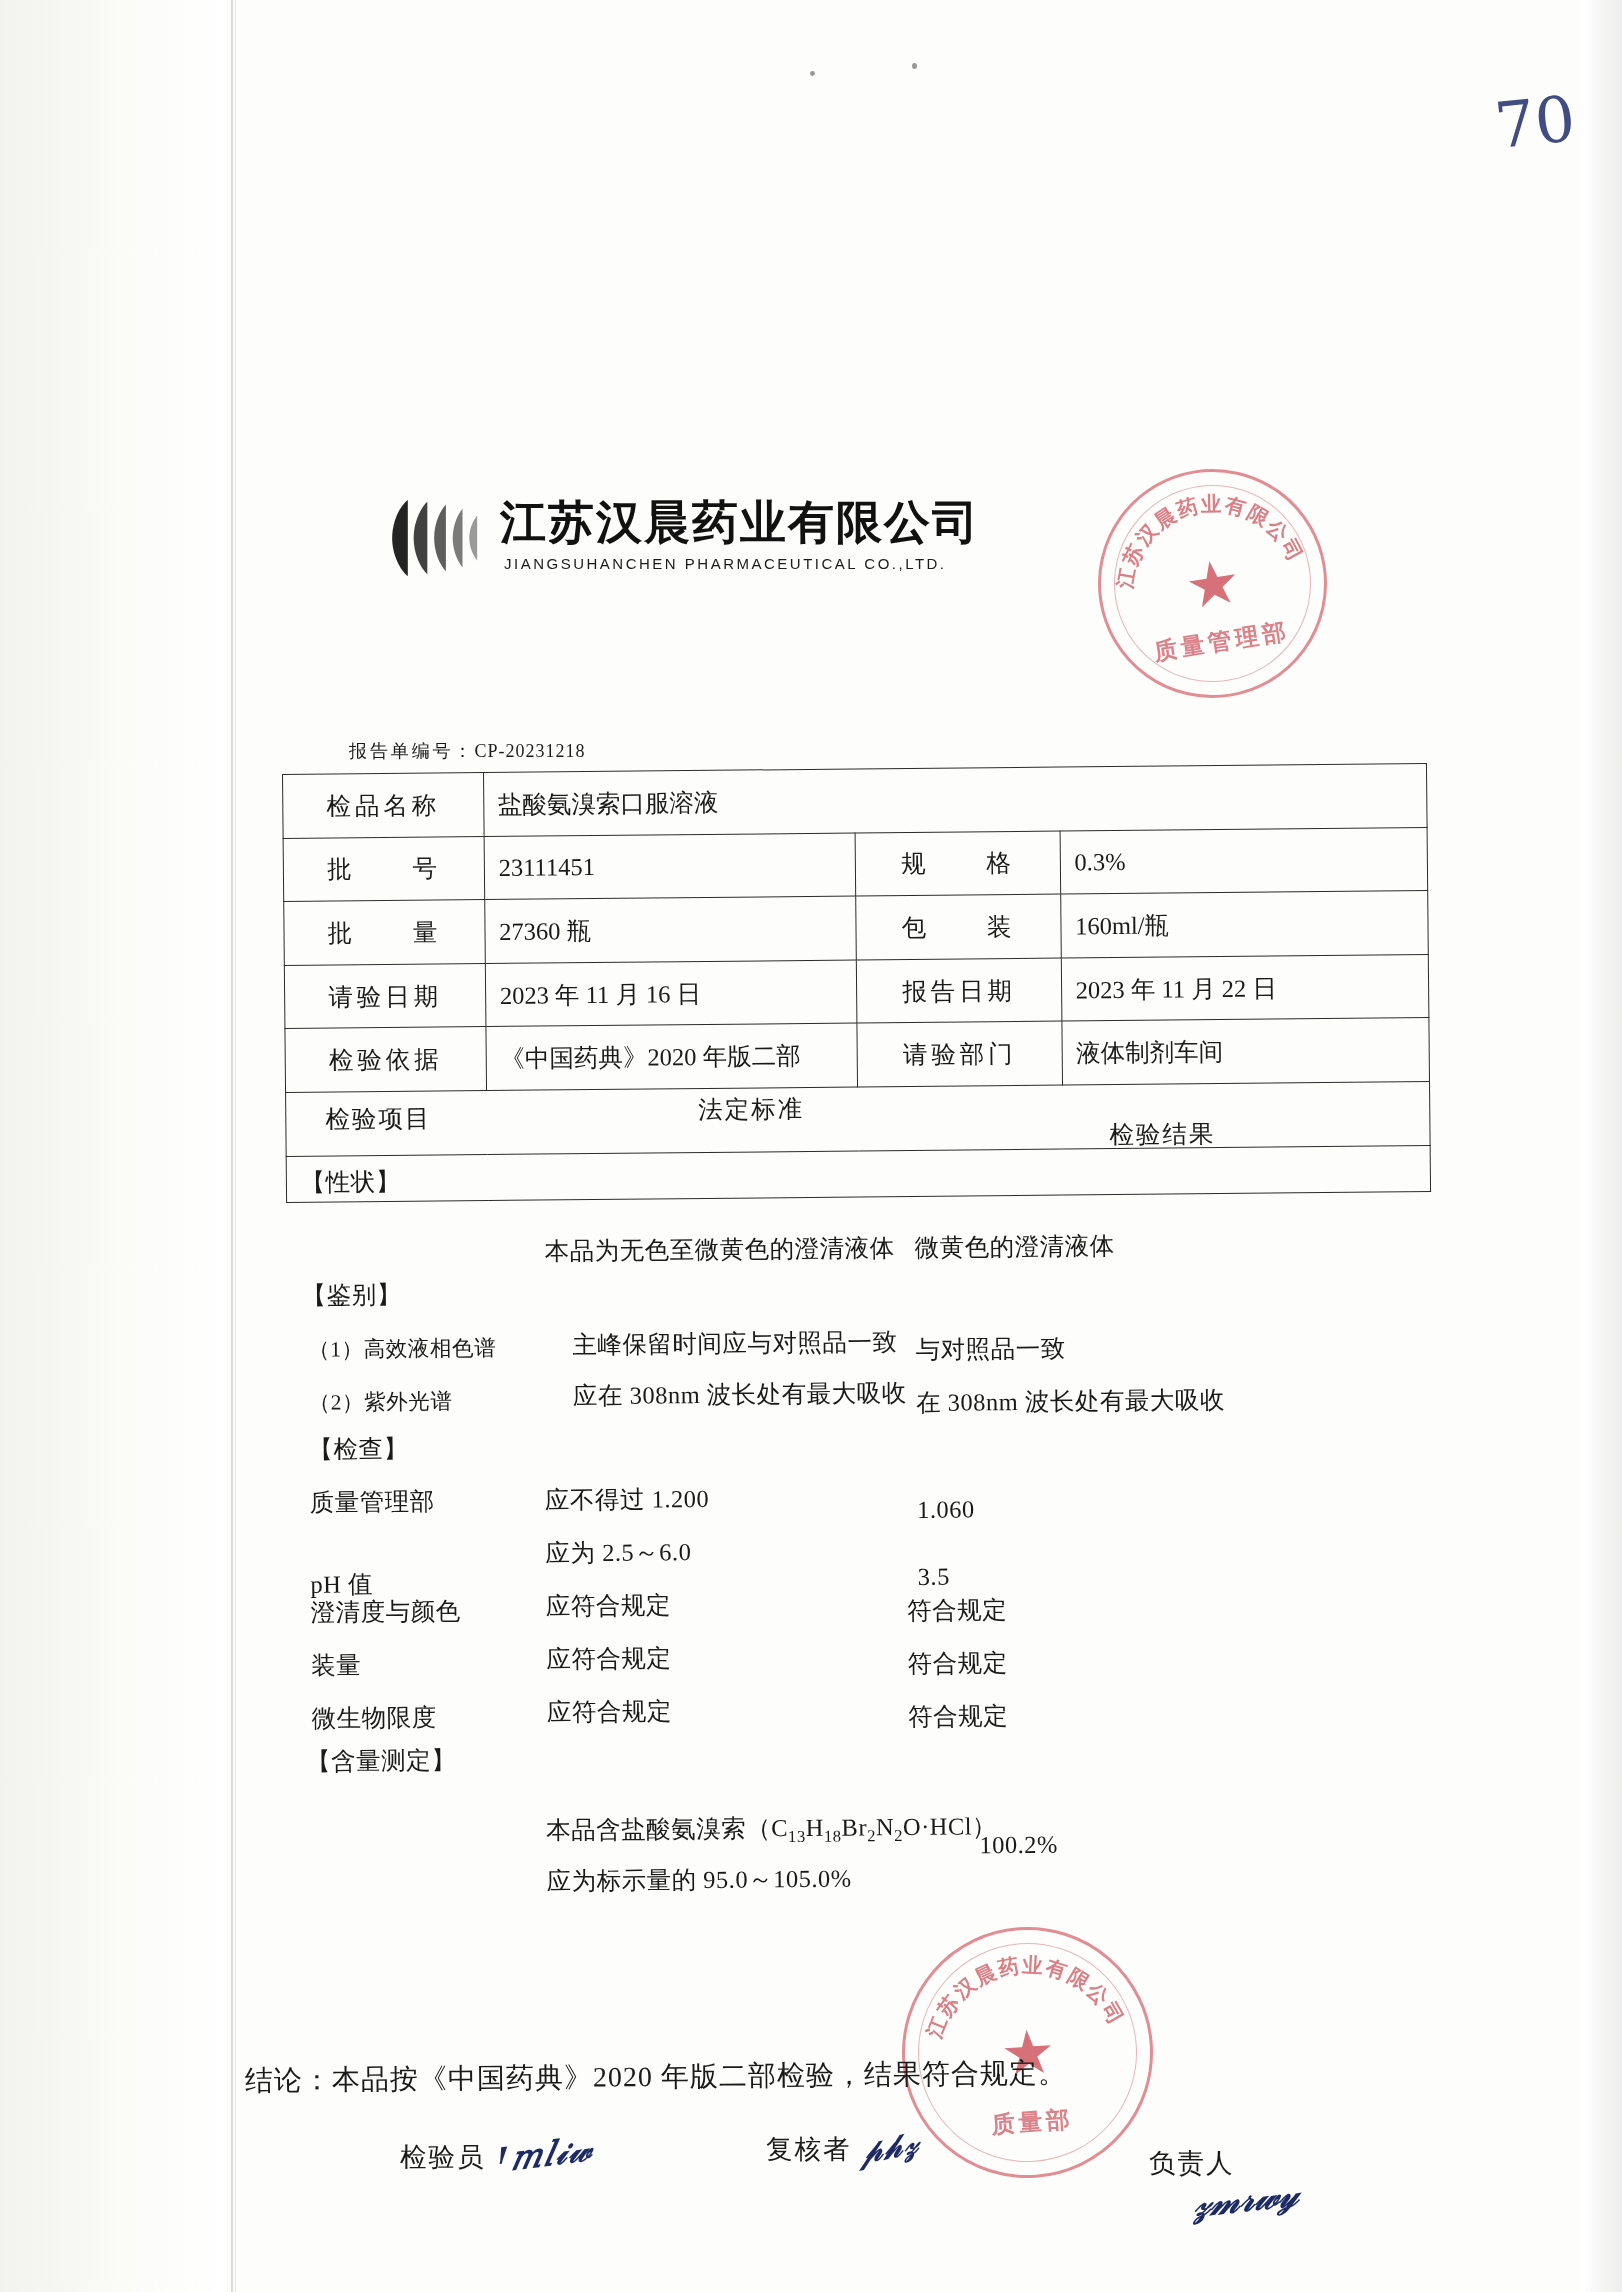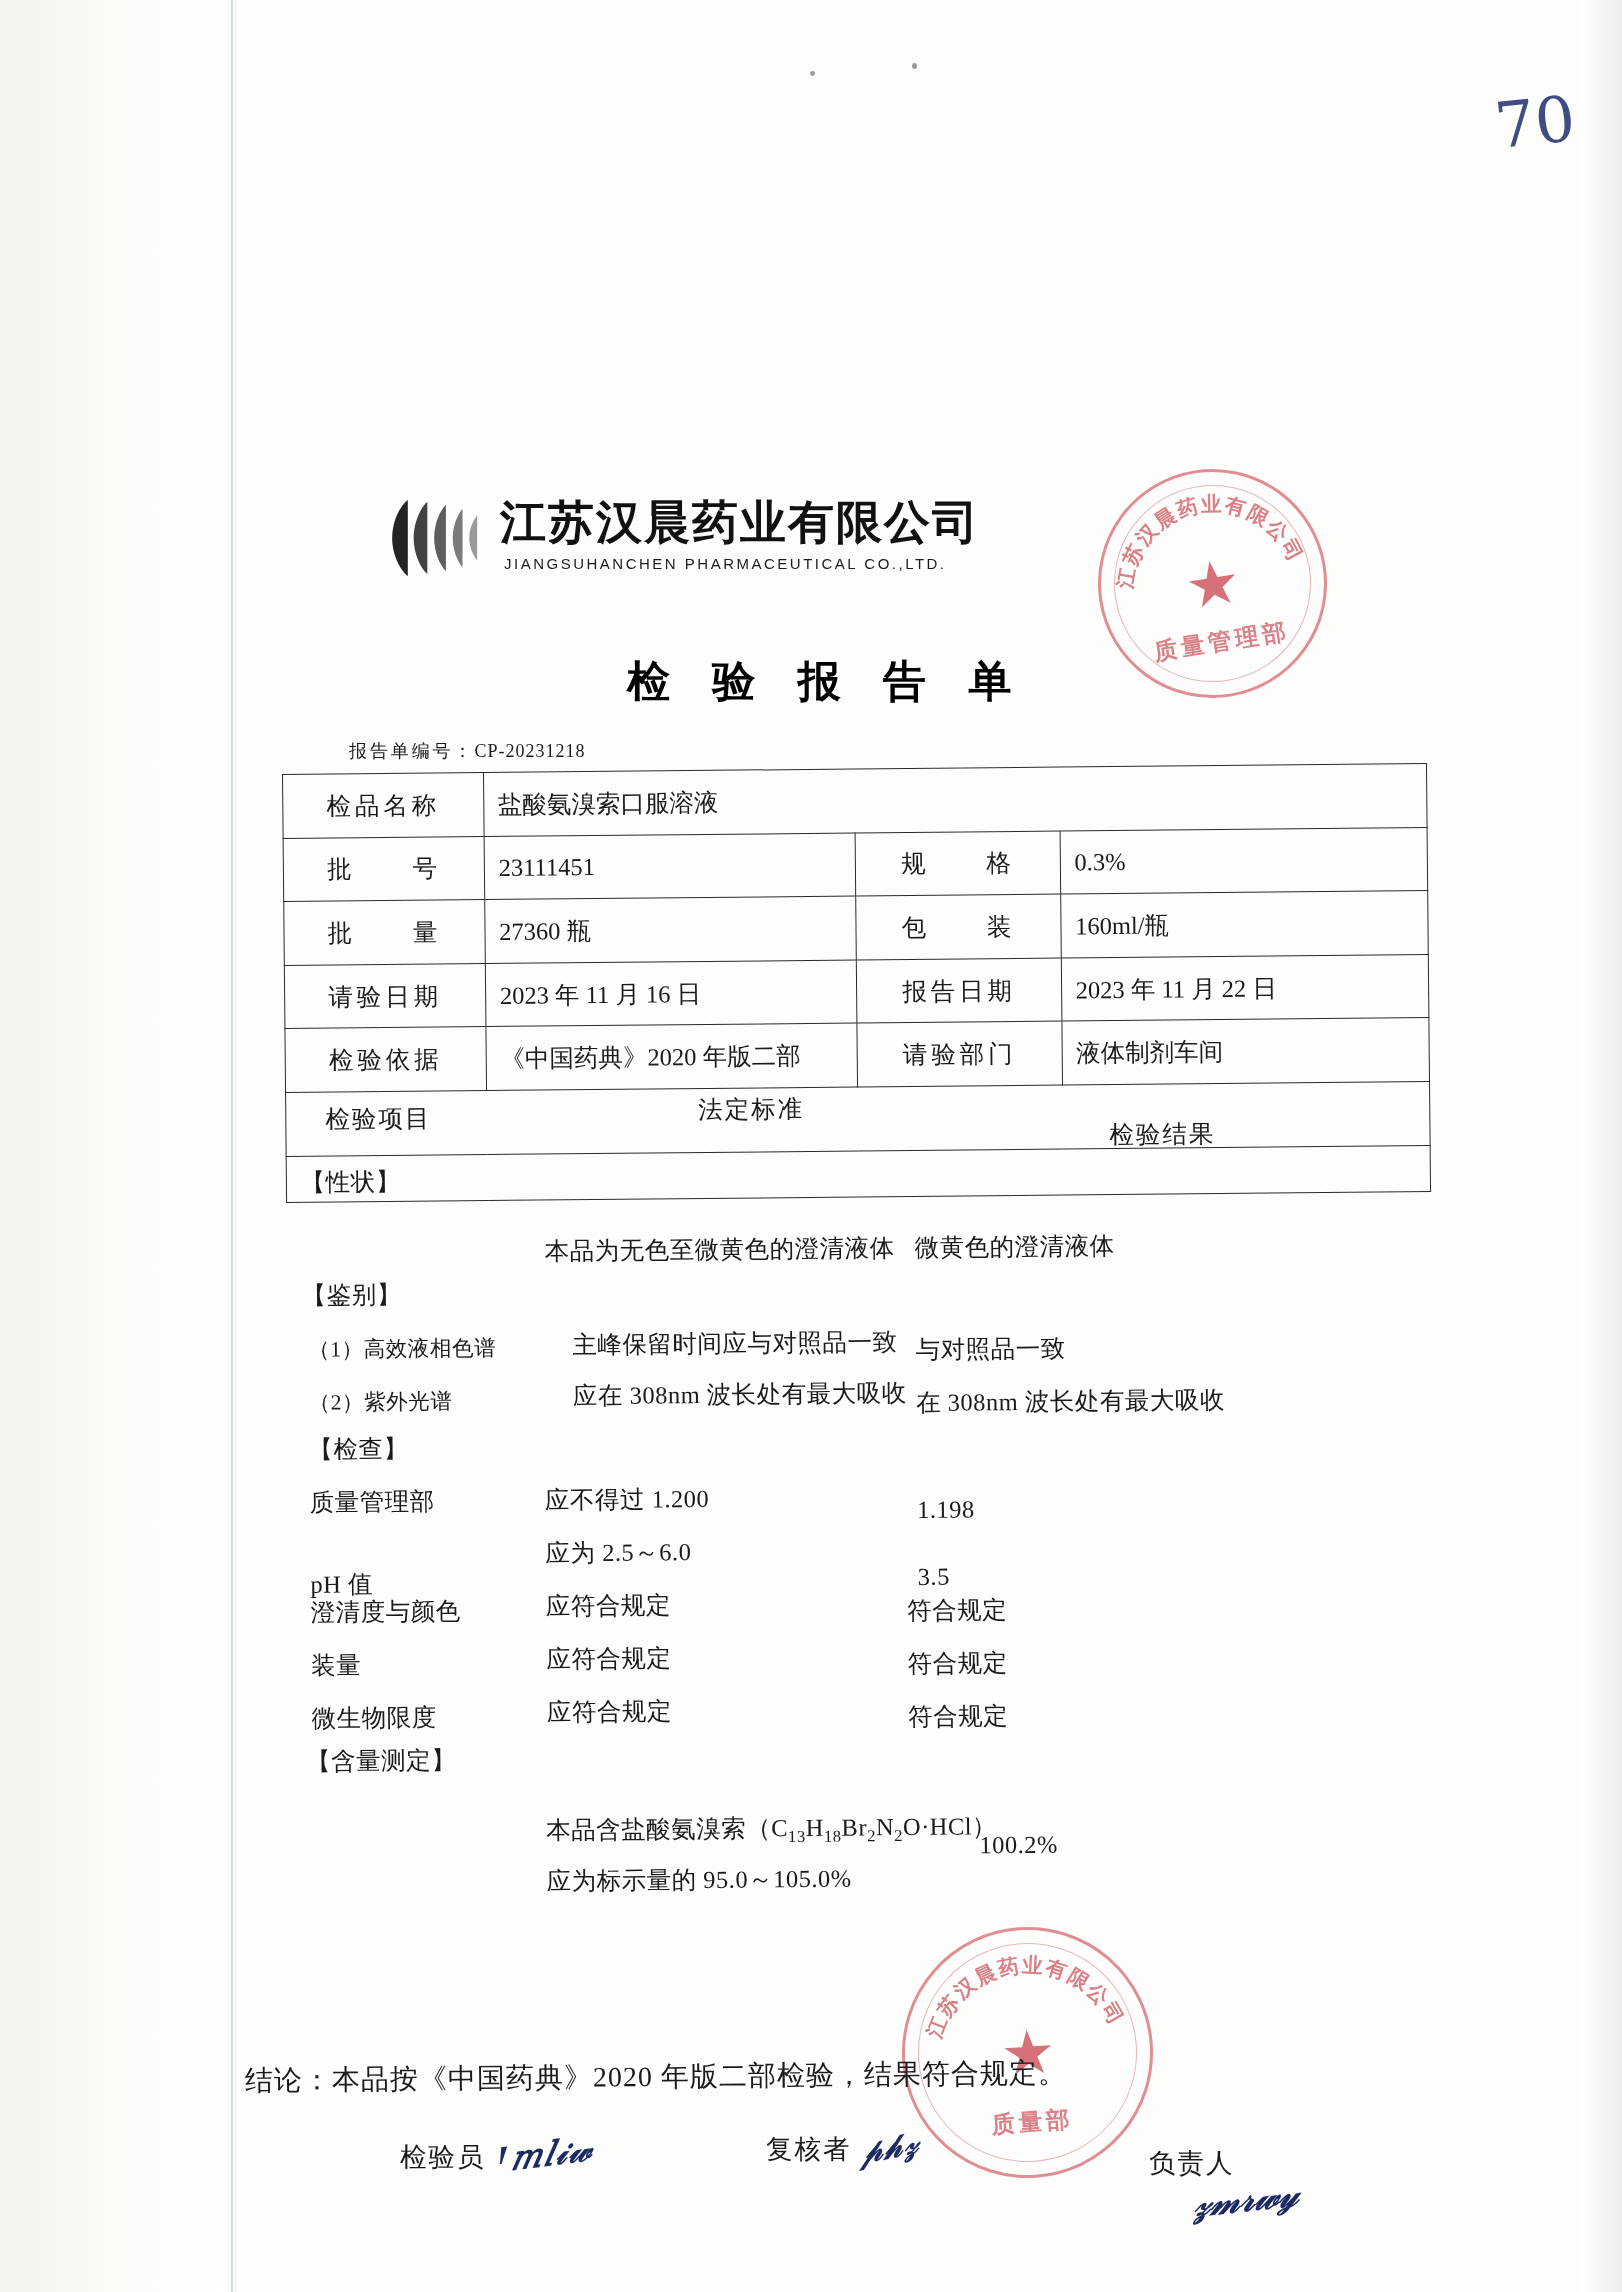--- a/index.html
+++ b/index.html
@@ -323,21 +323,20 @@
     <svg class="stamp-arc" viewBox="0 0 250 250" aria-hidden="true">
       <defs>
           <path id="arcBot" d="M 32 136 A 93 93 0 0 1 218 136"></path>
         </defs>
       <text><textPath href="#arcBot" startOffset="50%" text-anchor="middle">江苏汉晨药业有限公司</textPath></text>
     </svg>
     <div class="stamp-star">★</div>
     <div class="stamp-sub">质量部</div>
   </div>
 
-  <div class="doc-title">检 验 报 告 单</div>
 
   <div class="report-no">
     <span class="lbl">报告单编号：</span><span>CP-20231218</span>
   </div>
 
   <table class="tbl">
     <tbody>
         <tr>
       <td class="lbl-cell">检品名称</td>
       <td colspan="3">盐酸氨溴索口服溶液</td>
@@ -389,21 +388,21 @@
         <span class="ln" style="left:627px; top:182px;">与对照品一致</span>
 
         <span class="ln small" style="left:19.6px; top:231px;">（2）紫外光谱</span>
         <span class="ln" style="left:284px; top:225px;">应在 308nm 波长处有最大吸收</span>
         <span class="ln" style="left:627px; top:235px;">在 308nm 波长处有最大吸收</span>
 
         <span class="ln sec" style="left:19px; top:276px;">【检查】</span>
 
         <span class="ln" style="left:19.6px; top:329px;">质量管理部</span>
         <span class="ln" style="left:255px; top:329px;">应不得过 1.200</span>
-        <span class="ln" style="left:627px; top:345px;">1.198</span>
+        <span class="ln" style="left:627px; top:345px;">1.060</span>
 
         <span class="ln" style="left:19.6px; top:384px;margin-top:27px;">pH 值</span>
         <span class="ln" style="left:255px; top:382px;">应为 2.5～6.0</span>
         <span class="ln" style="left:627px; top:412px;">3.5</span>
 
         <span class="ln" style="left:19.6px; top:439px;">澄清度与颜色</span>
         <span class="ln" style="left:255px; top:435px;">应符合规定</span>
         <span class="ln" style="left:616px; top:443px;">符合规定</span>
 
         <span class="ln" style="left:19.6px; top:492px;">装量</span>

